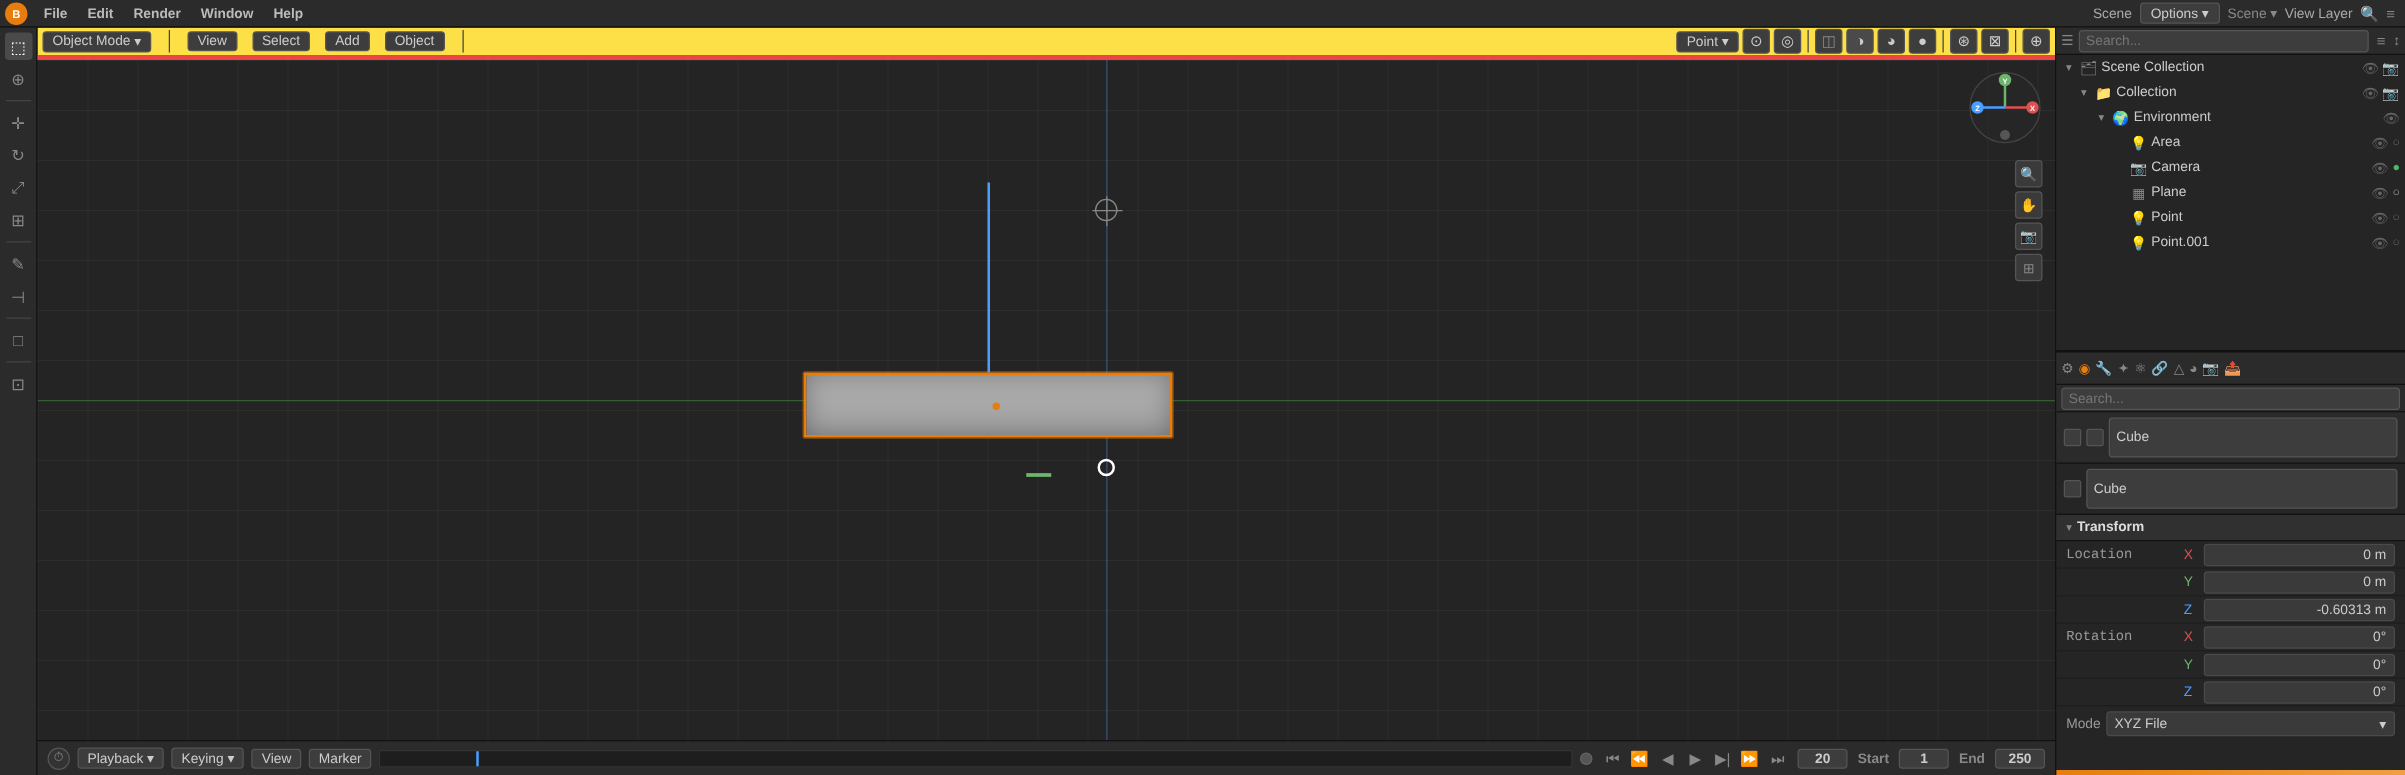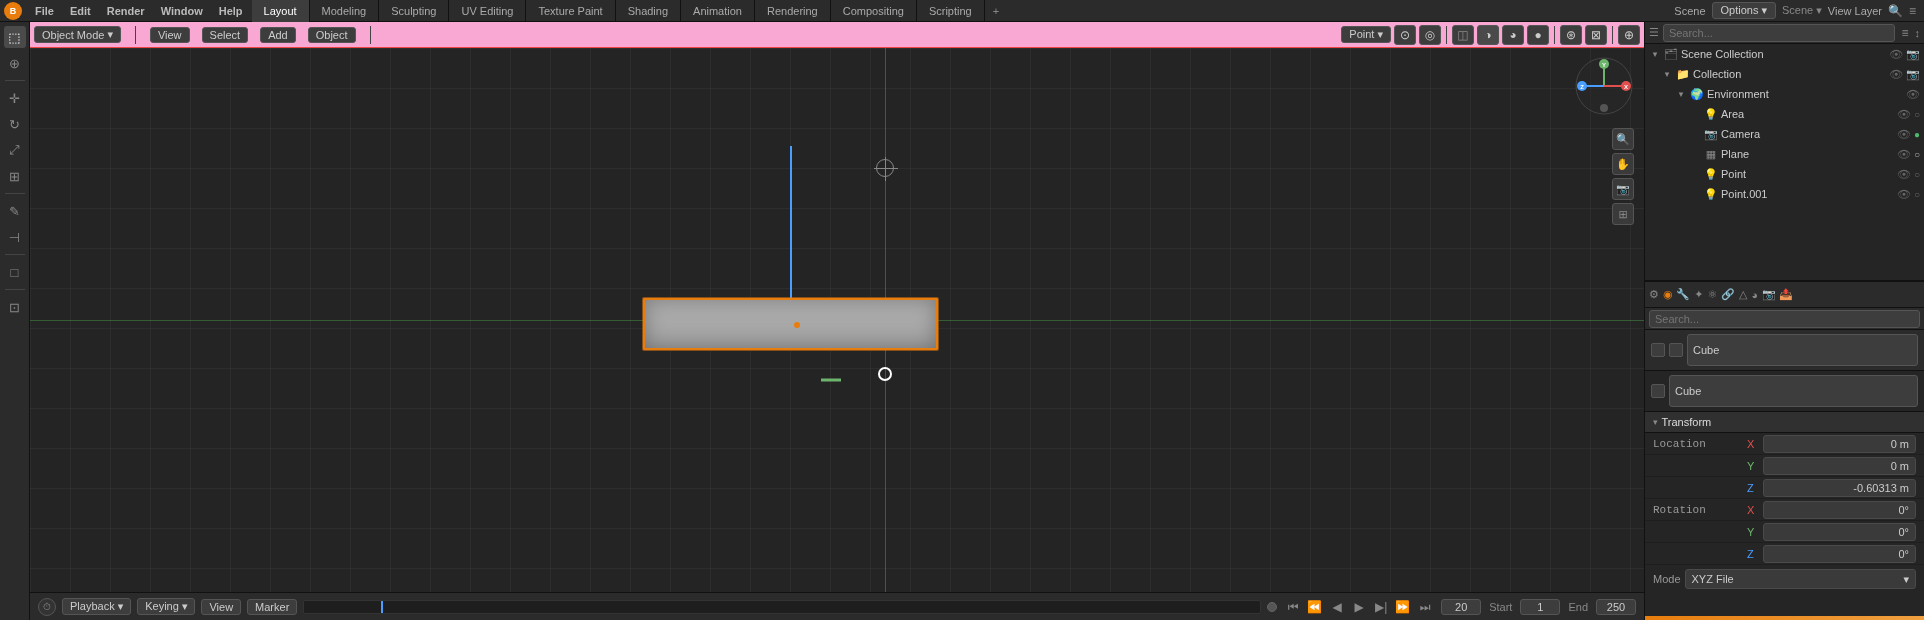--- a/index.html
+++ b/index.html
@@ -135,25 +135,25 @@
       flex-direction: column;
       position: relative;
       background: #1a1a1a;
       overflow: hidden;
     }
 
     
     .viewport-header {
       display: flex;
       align-items: center;
-      background: #f9a8d4;
+      background: #fde047;
       height: 26px;
       padding: 0 4px;
       gap: 12px;
-      border-bottom: 1px solid #ef4444;
+      border-bottom: 4px solid #ef4444;
       flex-shrink: 0;
     }
     .vp-btn {
       background: #3d3d3d;
       border: 1px solid #555;
       border-radius: 3px;
       color: #ccc;
       padding: 1px 7px;
       font-size: 11px;
       cursor: pointer;
@@ -345,20 +345,21 @@
     }
     .timeline-label {
       color: #888;
       font-size: 11px;
     }
     .bottom-bar-right {
       margin-left: auto;
       display: flex;
       align-items: center;
       gap: 8px;
+      font-weight: bold;
     }
     .timeline-bar-container {
       flex: 1;
       height: 14px;
       background: #1e1e1e;
       border-radius: 2px;
       position: relative;
       cursor: pointer;
       border: 1px solid #333;
     }
@@ -539,21 +540,21 @@
       display: flex;
       align-items: center;
       padding: 4px 8px;
       background: #303030;
       border-bottom: 1px solid #111;
       cursor: pointer;
       gap: 4px;
     }
     .transform-title-text {
       font-size: 11px;
-      font-weight: normal;
+      font-weight: bold;
       color: #ddd;
     }
     .chevron { font-size: 9px; color: #888; }
     .mode-row {
       display: flex;
       align-items: center;
       padding: 4px 8px;
       gap: 4px;
     }
     .mode-label { color: #999; font-size: 11px; text-align: right; }
@@ -578,33 +579,20 @@
 <div class="top-menu-bar">
   <div class="menu-logo">
     <span>B</span>
   </div>
   <div class="menu-item">File</div>
   <div class="menu-item">Edit</div>
   <div class="menu-item">Render</div>
   <div class="menu-item">Window</div>
   <div class="menu-item">Help</div>
 
-  <div class="workspace-tabs">
-    <div class="workspace-tab active">Layout</div>
-    <div class="workspace-tab">Modeling</div>
-    <div class="workspace-tab">Sculpting</div>
-    <div class="workspace-tab">UV Editing</div>
-    <div class="workspace-tab">Texture Paint</div>
-    <div class="workspace-tab">Shading</div>
-    <div class="workspace-tab">Animation</div>
-    <div class="workspace-tab">Rendering</div>
-    <div class="workspace-tab">Compositing</div>
-    <div class="workspace-tab">Scripting</div>
-    <div class="workspace-tab-plus">+</div>
-  </div>
 
   <div class="top-right-section">
     <span class="scene-label">Scene</span>
     <div class="options-btn">Options ▾</div>
     <span style="color:#888;font-size:11px;">Scene ▾</span>
     <span class="view-layer-label">View Layer</span>
     <span class="search-icon-top">🔍</span>
     <span class="filter-icon-top">≡</span>
   </div>
 </div>

